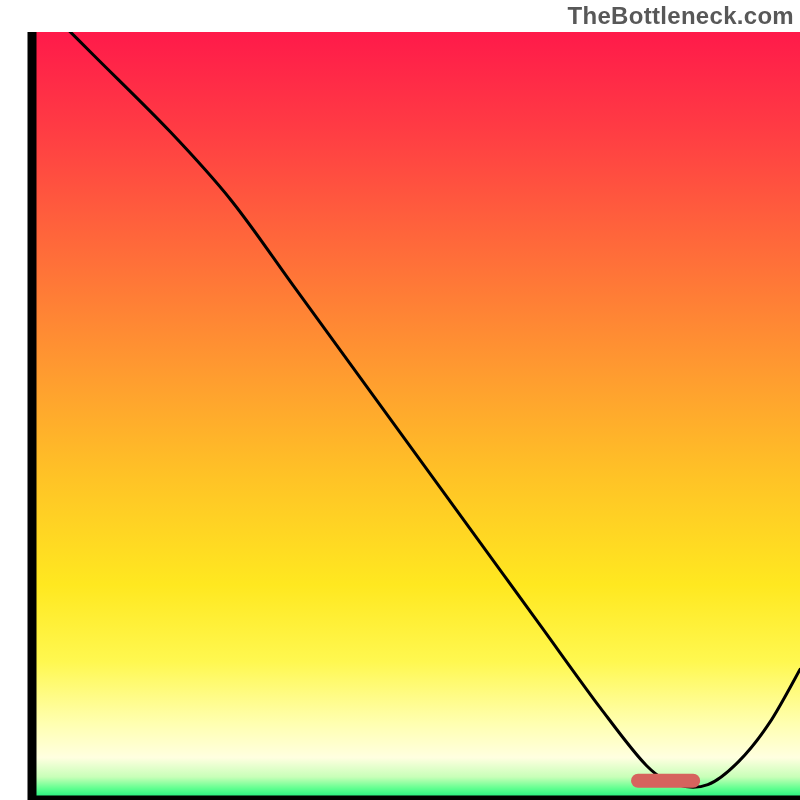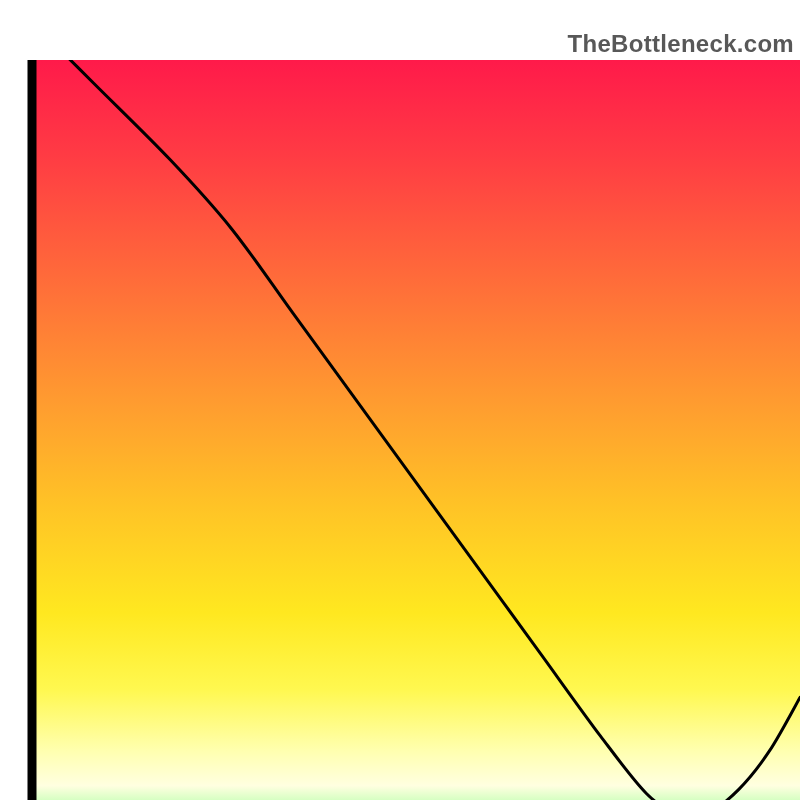--- a/index.html
+++ b/index.html
@@ -8,21 +8,20 @@
     width: 800px;
     height: 800px;
     overflow: hidden;
     background: #fff;
     font-family: Arial, Helvetica, sans-serif;
   }
   .container {
     position: relative;
     width: 800px;
     height: 624px;
-    margin-top: 28px;
   }
   .watermark {
     position: absolute;
     top: 2px;
     right: 6px;
     font-size: 24px;
     font-weight: 700;
     color: #585858;
     letter-spacing: 0.3px;
   }

